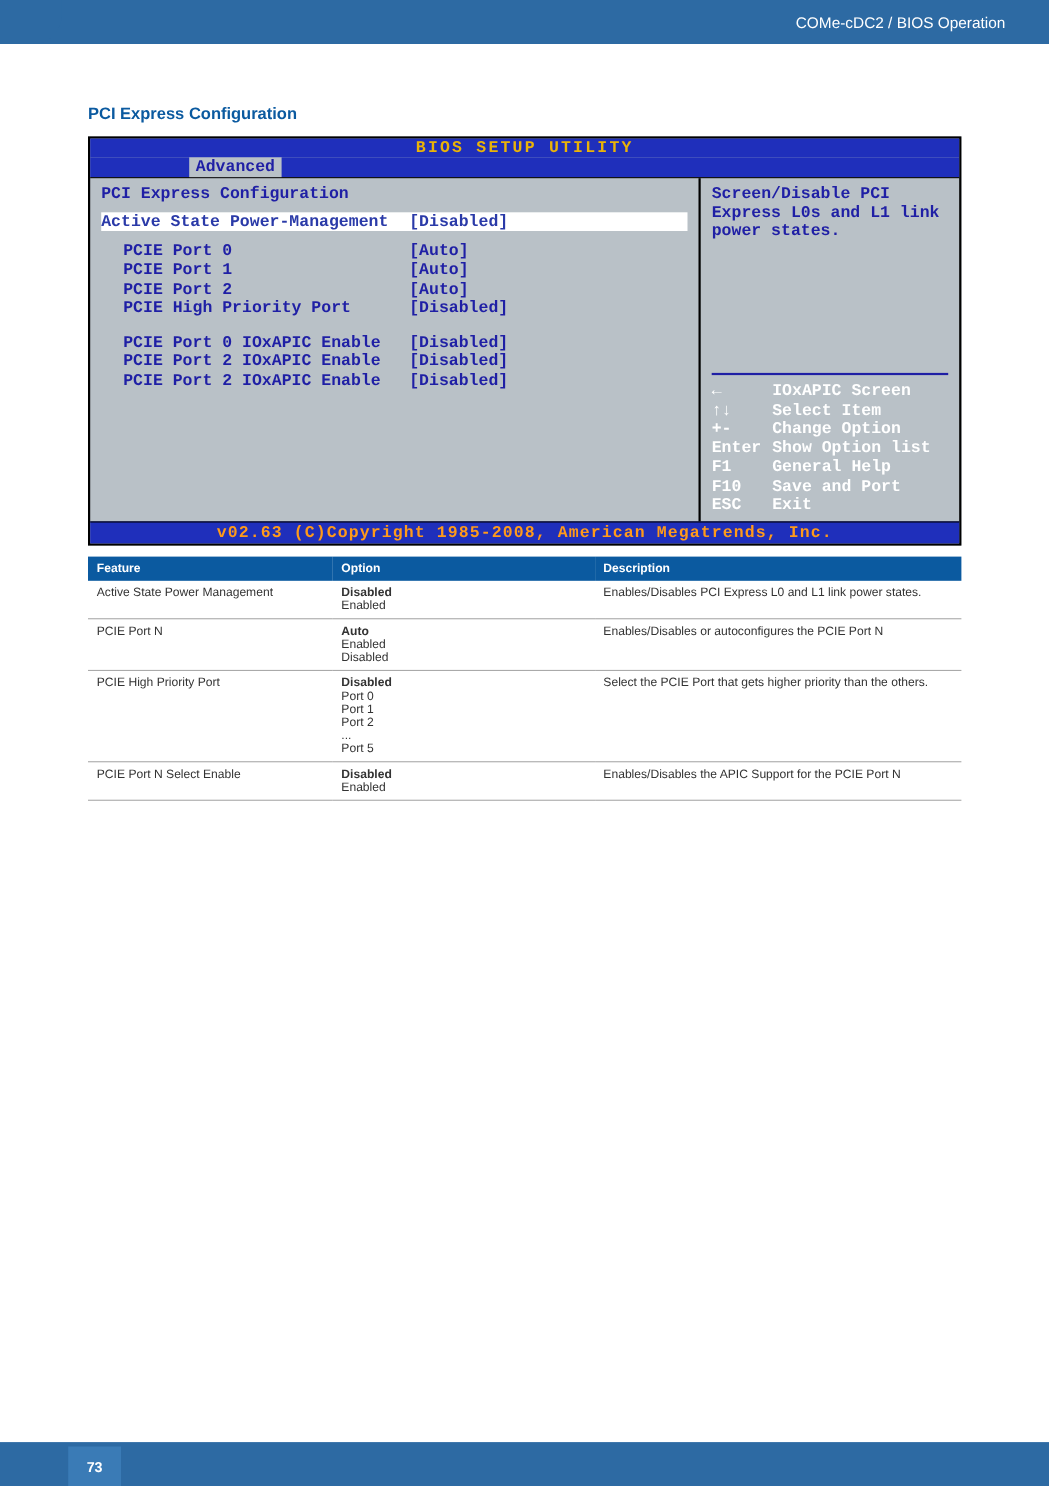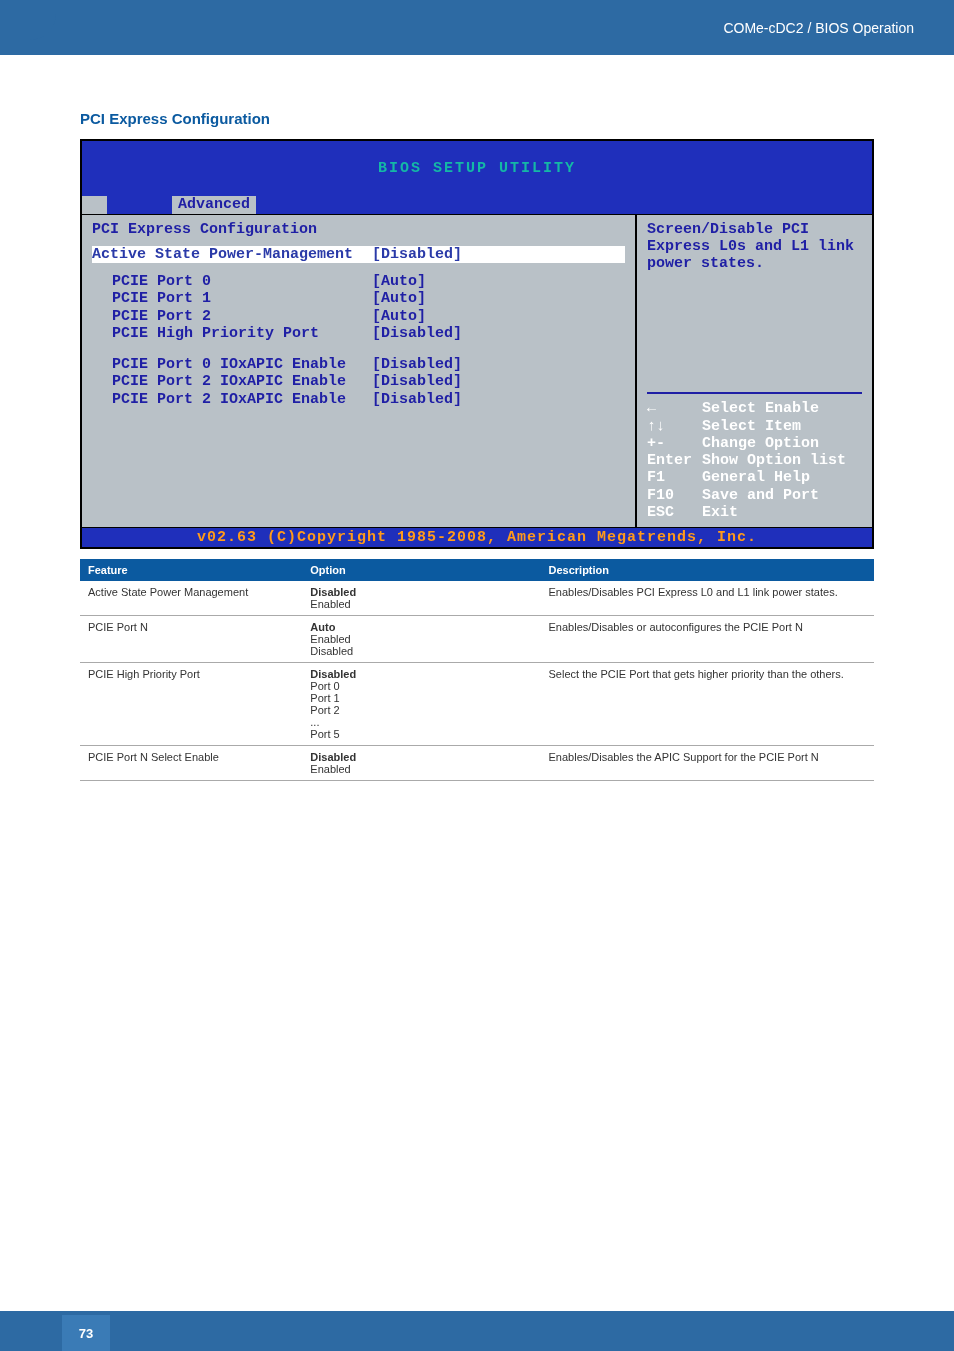--- a/index.html
+++ b/index.html
@@ -5,21 +5,21 @@
   * { margin: 0; padding: 0; box-sizing: border-box; }
   body {
     font-family: Arial, Helvetica, sans-serif;
     background: #fff;
     width: 954px;
     height: 1351px;
     position: relative;
   }
   .page-header {
     background: #2d6aa3;
-    height: 55px;
+    height: 40px;
     width: 100%;
     display: flex;
     align-items: center;
     justify-content: flex-end;
     padding-right: 40px;
     color: #fff;
     font-size: 14px;
   }
   .content {
     padding: 55px 80px 0 80px;
@@ -33,31 +33,30 @@
   .bios-box {
     border: 2px solid #000;
     background: #b9c1c7;
     font-family: "Courier New", monospace;
     font-size: 15px;
     font-weight: bold;
     line-height: 1.15;
   }
   .bios-titlebar {
     background: #1f2fbb;
-    color: #14b8a6;
+    color: #eab308;
     text-align: center;
-    padding: 19px 0;
+    padding: 0 0;
     letter-spacing: 2px;
   }
   .bios-tabs {
     background: #1f2fbb;
     color: #fff;
     display: flex;
-    padding-left: 65px;
-    margin-left: 25px;
+    padding-left: 90px;
   }
   .bios-tabs .tab {
     padding: 0 6px;
   }
   .bios-tabs .tab.active {
     background: #b9c1c7;
     color: #1f1fa5;
   }
   .bios-body {
     display: flex;
@@ -240,21 +239,21 @@
             <div class="row">
               <span class="label">PCIE Port 2 IOxAPIC Enable</span>
               <span>[Disabled]</span>
             </div>
           </div>
       </div>
       <div class="bios-right">
         <div class="help-text">Screen/Disable PCI Express L0s and L1 link power states.</div>
         <div class="divider"></div>
         <div class="keys" id="bios-keys">
-            <div><span class="key">←</span><span>Select Enable</span></div>
+            <div><span class="key">←</span><span>IOxAPIC Screen</span></div>
             <div><span class="key">↑↓</span><span>Select Item</span></div>
             <div><span class="key">+-</span><span>Change Option</span></div>
             <div><span class="key">Enter</span><span>Show Option list</span></div>
             <div><span class="key">F1</span><span>General Help</span></div>
             <div><span class="key">F10</span><span>Save and Port</span></div>
             <div><span class="key">ESC</span><span>Exit</span></div>
           </div>
       </div>
     </div>
     <div class="bios-footer">v02.63 (C)Copyright 1985-2008, American Megatrends, Inc.</div>

